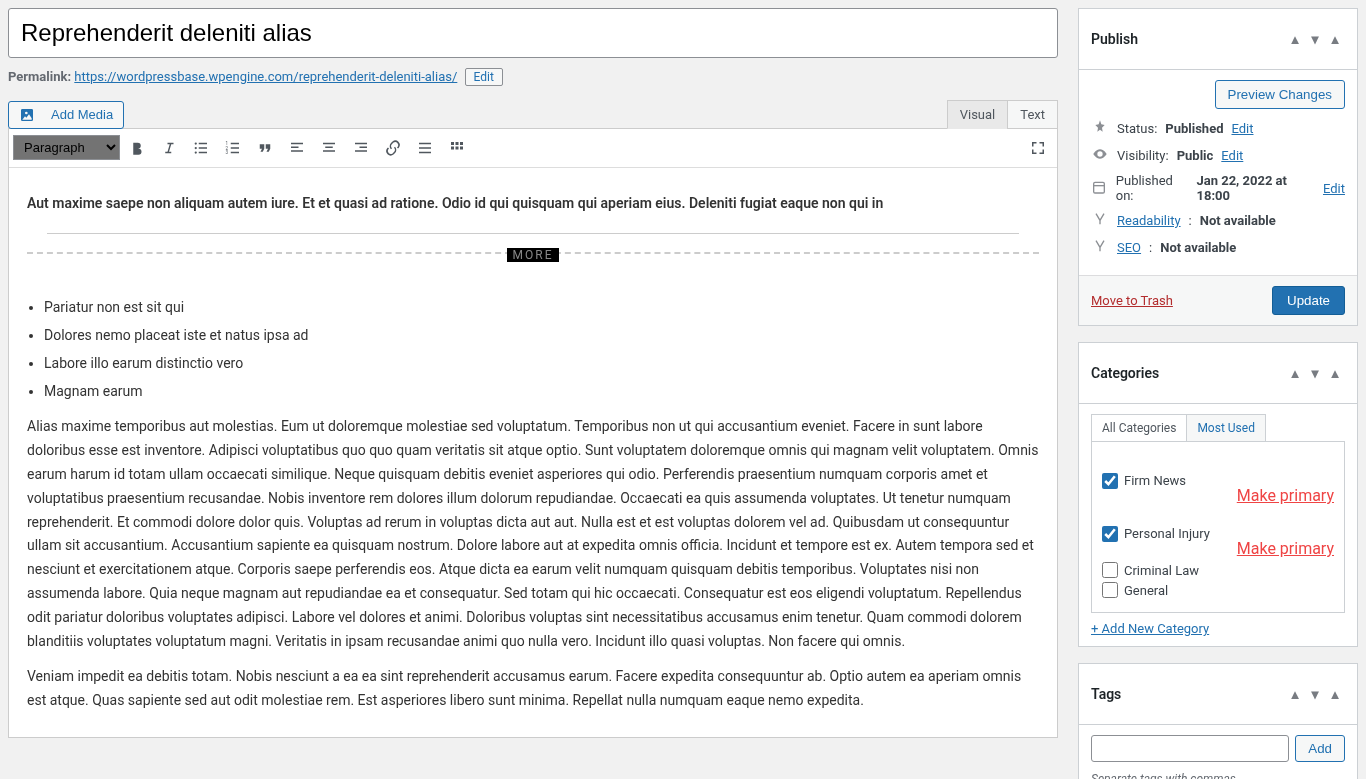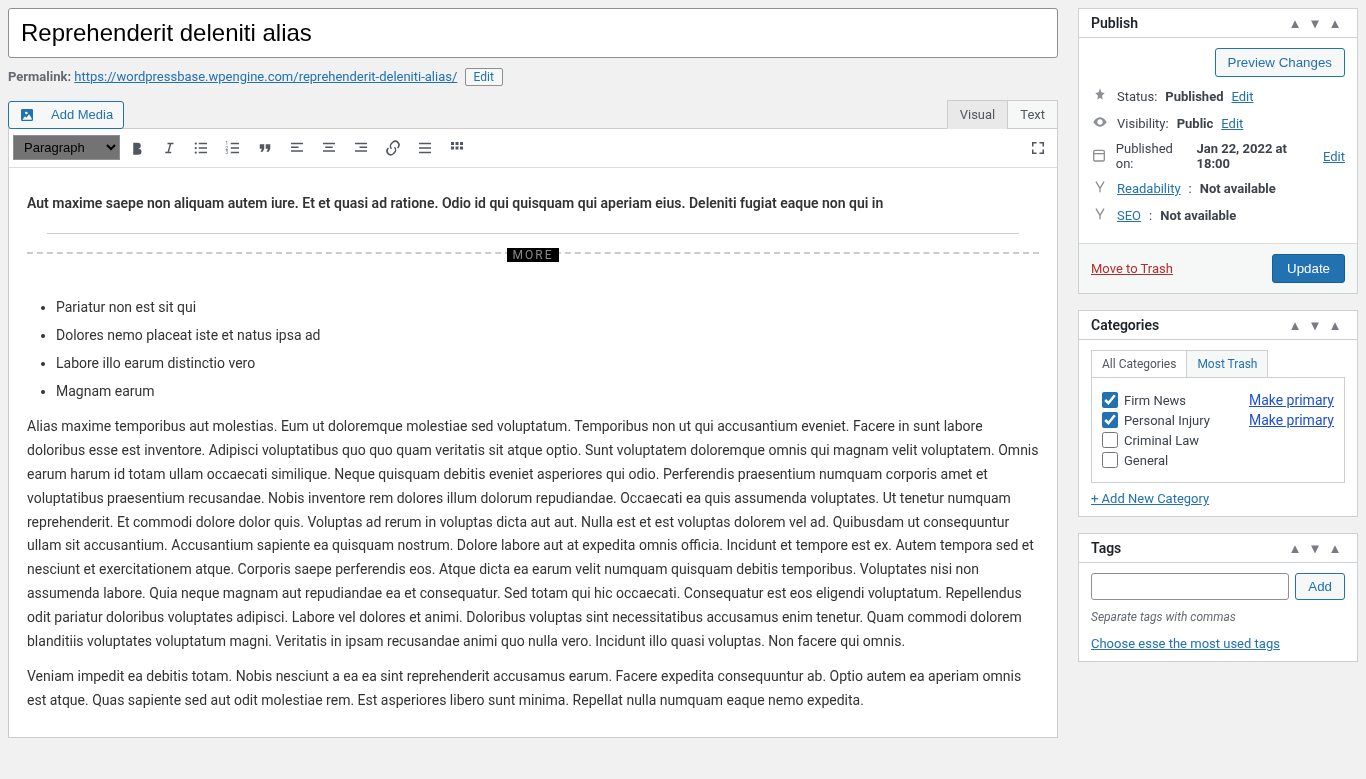--- a/index.html
+++ b/index.html
@@ -119,33 +119,33 @@
 }
 .more-line span {
   position: relative;
   top: -11px;
   background: #000000;
   padding: 0 6px;
   color: #888;
   letter-spacing: 2px;
   font-size: 12px;
 }
-.content-area ul { margin: 10px 0 10px 29px; }
+.content-area ul { margin: 10px 0 10px 17px; }
 .content-area ul li { margin: 4px 0; list-style: disc; }
 
 
 .panel {
   background: #fff;
   border: 1px solid #ccd0d4;
   margin-bottom: 16px;
 }
 .panel-head {
   display: flex;
   align-items: center;
-  padding: 4px 12px;
+  padding: 20px 12px;
   border-bottom: 1px solid #ccd0d4;
   font-weight: 600;
   font-size: 14px;
 }
 .panel-head .ph-spacer { flex: 1; }
 .panel-head .ph-ic {
   width: 20px; height: 20px; display: inline-flex; align-items: center; justify-content: center;
   cursor: pointer; color: #787c82;
 }
 .panel-body { padding: 10px 12px; font-size: 13px; color: #3c434a; }
@@ -197,21 +197,21 @@
 .cat-box {
   border: 1px solid #ccd0d4;
   padding: 10px;
   margin-top: -1px;
 }
 .cat-item { display: flex; align-items: center; justify-content: space-between; margin: 4px 0; }
 .cat-item label { display: flex; align-items: center; gap: 6px; }
 .cat-item input[type=checkbox] {
   width: 16px; height: 16px; accent-color: #2271b1;
 }
-.cat-item a { color: #1d4ed8; text-decoration: underline; font-size: 14px; }
+.cat-item a { color: #ef4444; text-decoration: underline; font-size: 16px; margin-top: 30px; }
 .add-new-cat { color: #2271b1; text-decoration: underline; display: inline-block; margin-top: 8px; }
 
 .tags-input-row { display: flex; gap: 6px; margin-bottom: 10px; }
 .tags-input-row input {
   flex: 1; border: 1px solid #8c8f94; padding: 5px; border-radius: 3px; min-width: 0;
 }
 .tags-input-row button {
   border: 1px solid #2271b1; color: #2271b1; background: #f6f7f7;
   padding: 5px 12px; border-radius: 3px; cursor: pointer;
 }
@@ -414,21 +414,21 @@
       <div class="panel-head">
         <span>Categories</span>
         <span class="ph-spacer"></span>
         <span class="ph-ic">▴</span>
         <span class="ph-ic">▾</span>
         <span class="ph-ic">▴</span>
       </div>
       <div class="panel-body">
         <div class="cat-tabs">
           <div class="cat-tab">All Categories</div>
-          <div class="cat-tab inactive">Most Trash</div>
+          <div class="cat-tab inactive">Most Used</div>
         </div>
         <div class="cat-box">
           <div class="cat-item">
             <label>
                 <input type="checkbox" checked="" style="">
                 <span>Firm News</span>
               </label>
             <a href="#">Make primary</a>
           </div>
           <div class="cat-item">

